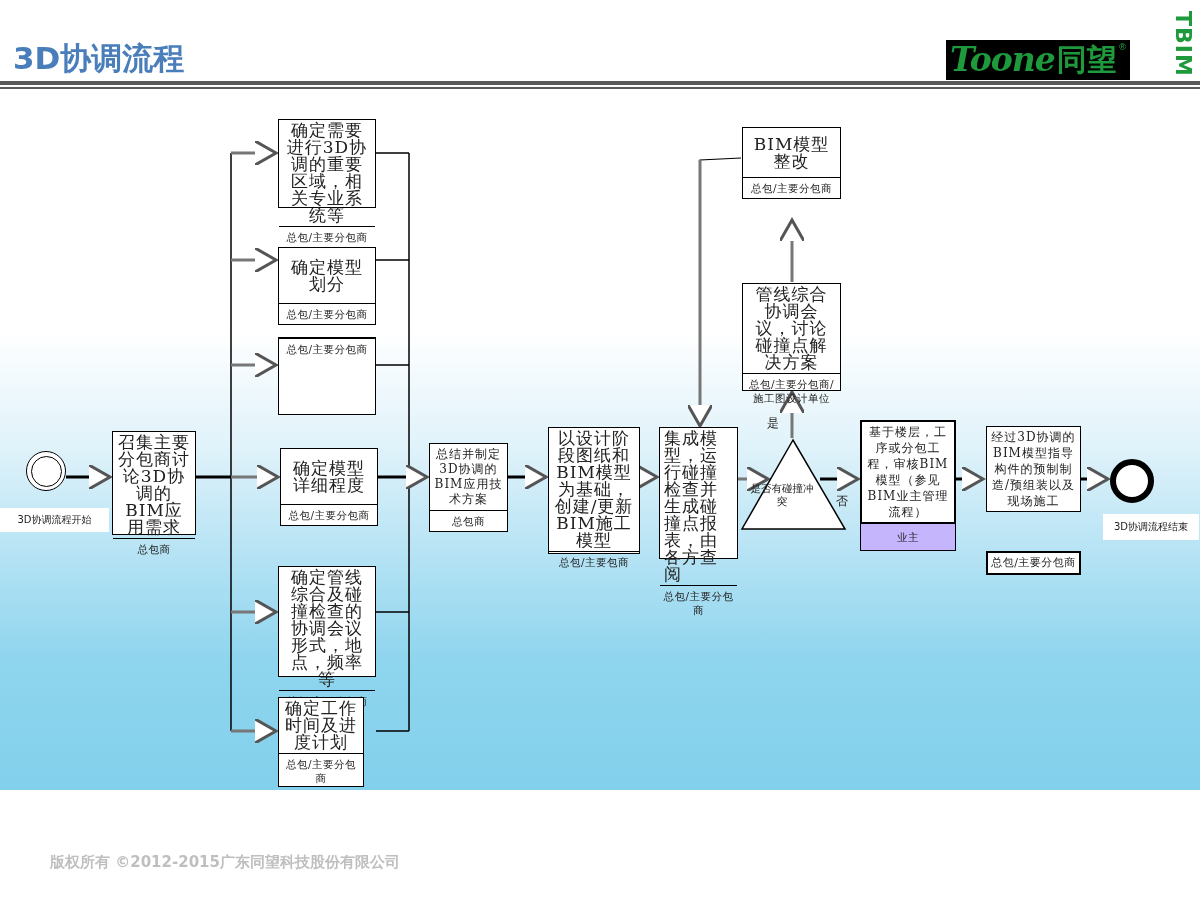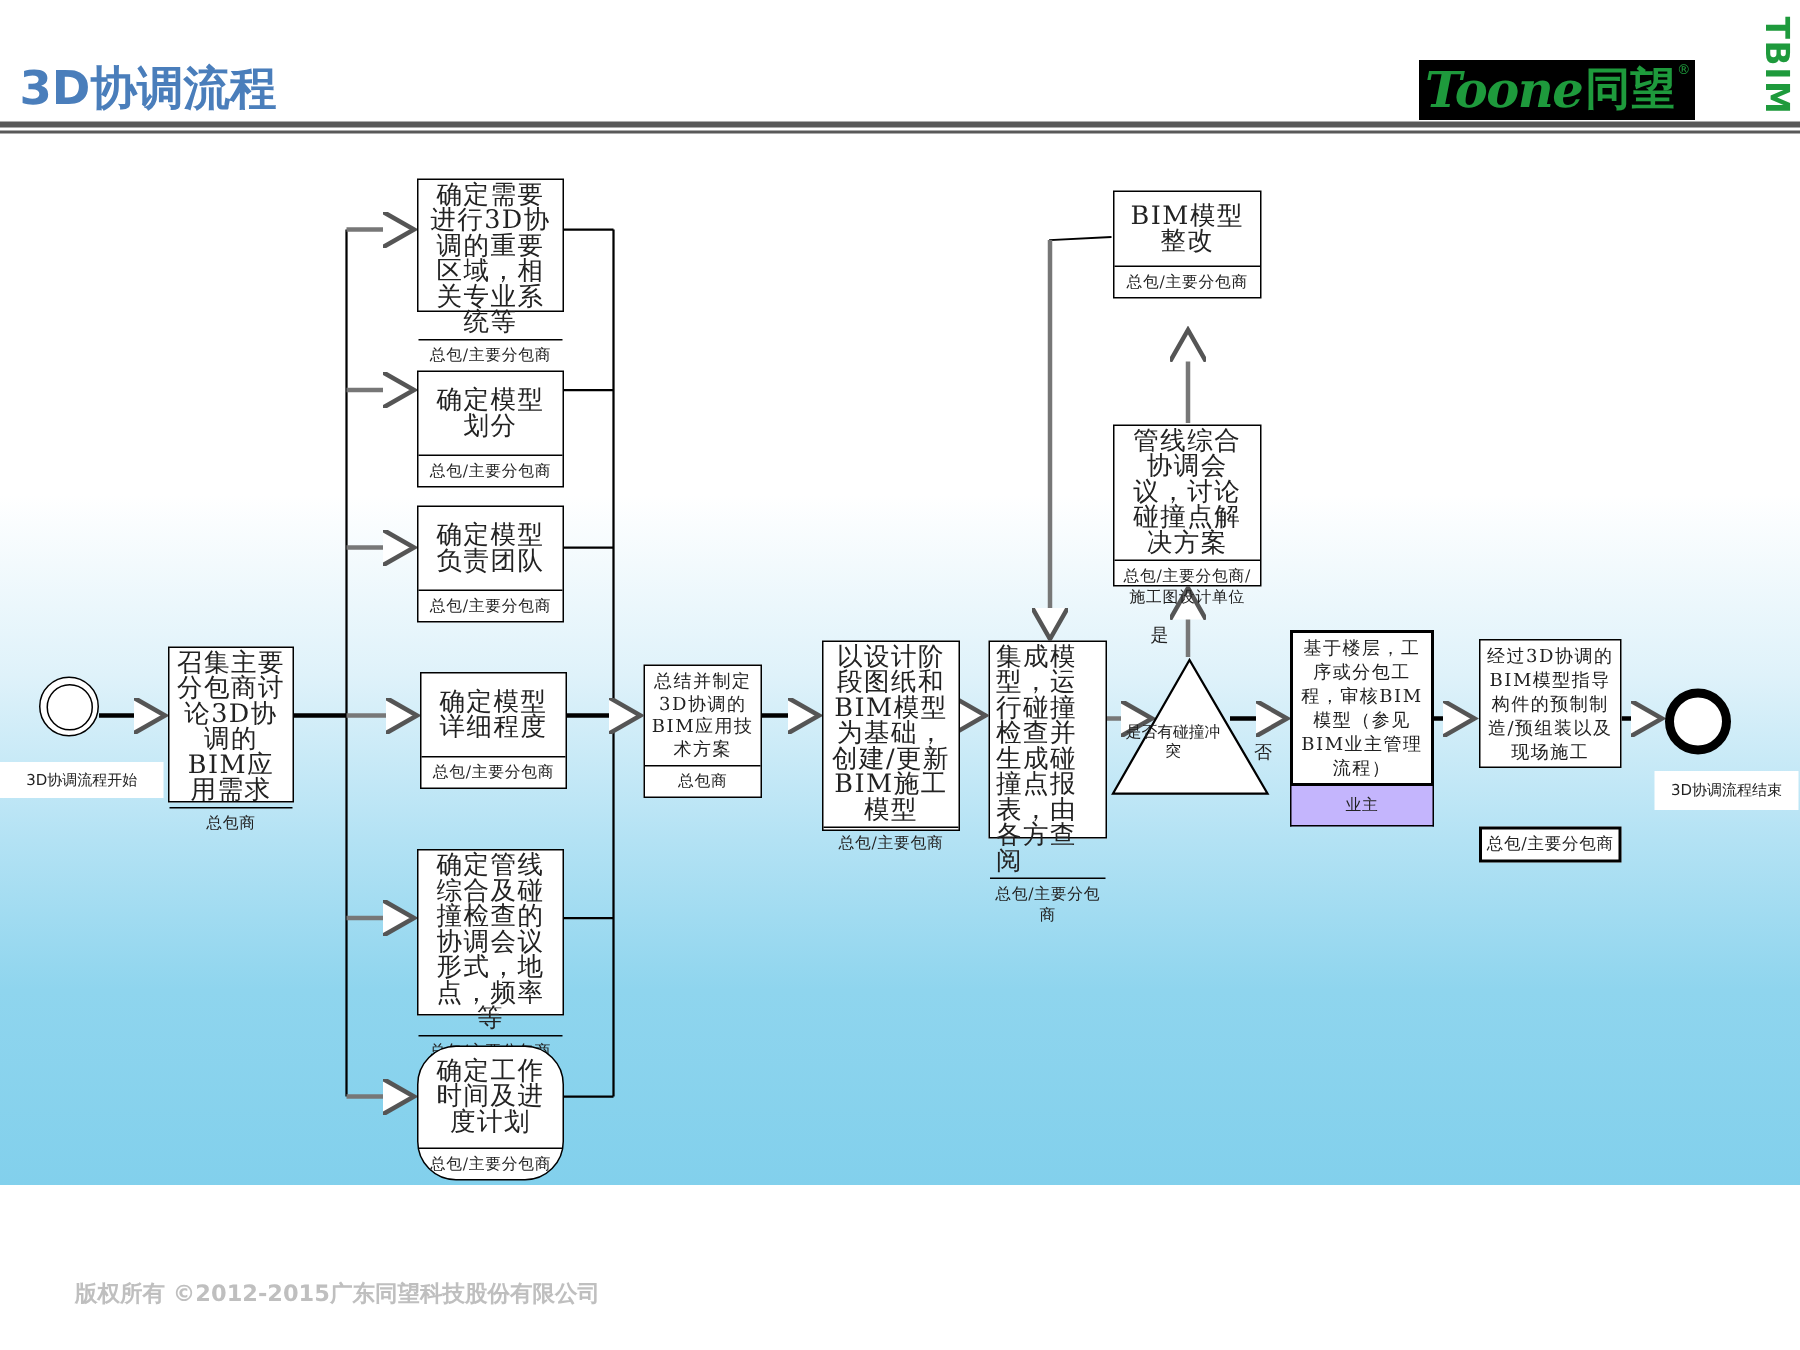--- a/index.html
+++ b/index.html
@@ -171,35 +171,34 @@
   <div class="main">确定需要进行3D协调的重要区域，相关专业系统等</div>
   <div class="role">总包/主要分包商</div>
 </div>
 
 <div class="node" style="left:278px; top:233px; width:98px; height:78px;margin-top:14px;">
   <div class="main">确定模型划分</div>
   <div class="role">总包/主要分包商</div>
 </div>
 
 <div class="node" style="left:278px; top:337px; width:98px; height:78px;">
-  <div class="main">确定模型负责团队</div>
   <div class="role">总包/主要分包商</div>
 </div>
 
 <div class="node" style="left:280px; top:448px; width:98px; height:78px;">
   <div class="main">确定模型详细程度</div>
   <div class="role">总包/主要分包商</div>
 </div>
 
 <div class="node" style="left:278px; top:566px; width:98px; height:111px;">
   <div class="main">确定管线综合及碰撞检查的协调会议形式，地点，频率等</div>
   <div class="role">总包/主要分包商</div>
 </div>
 
-<div class="node" style="left:278px; top:697px; width:98px; height:90px;border-radius:26px;">
+<div class="node" style="left:278px; top:697px; width:86px; height:90px;">
   <div class="main">确定工作时间及进度计划</div>
   <div class="role">总包/主要分包商</div>
 </div>
 
 <div class="node" style="left:429px; top:443px; width:79px; height:89px;">
   <div class="main" style="font-size:12px; line-height:15px;">总结并制定3D协调的BIM应用技术方案</div>
   <div class="role">总包商</div>
 </div>
 
 <div class="node" style="left:548px; top:427px; width:92px; height:127px;">

